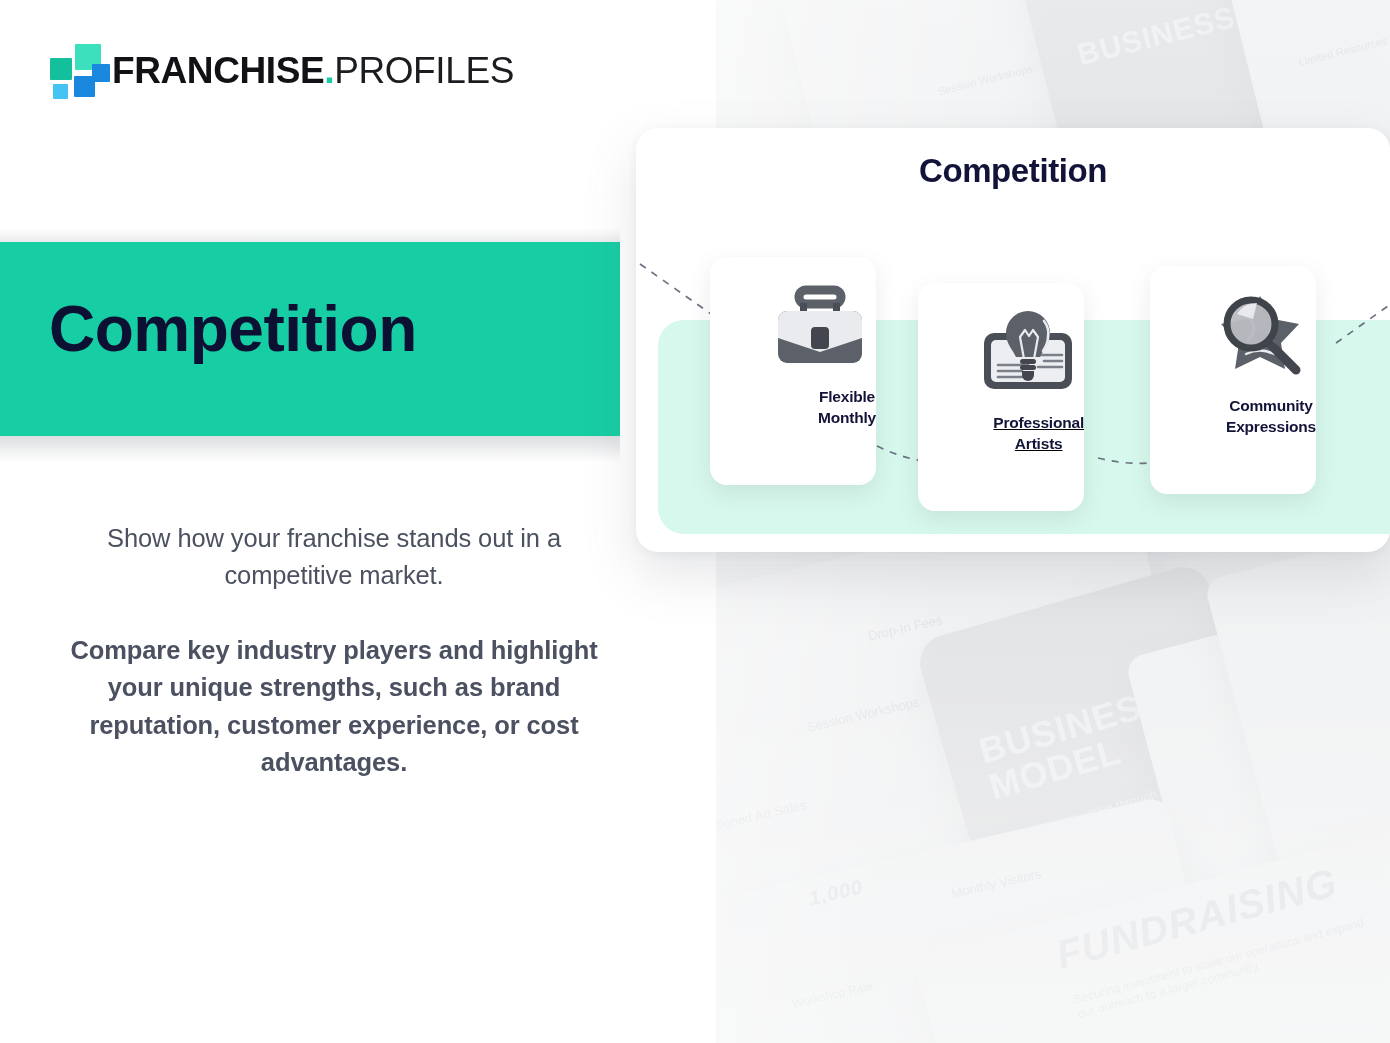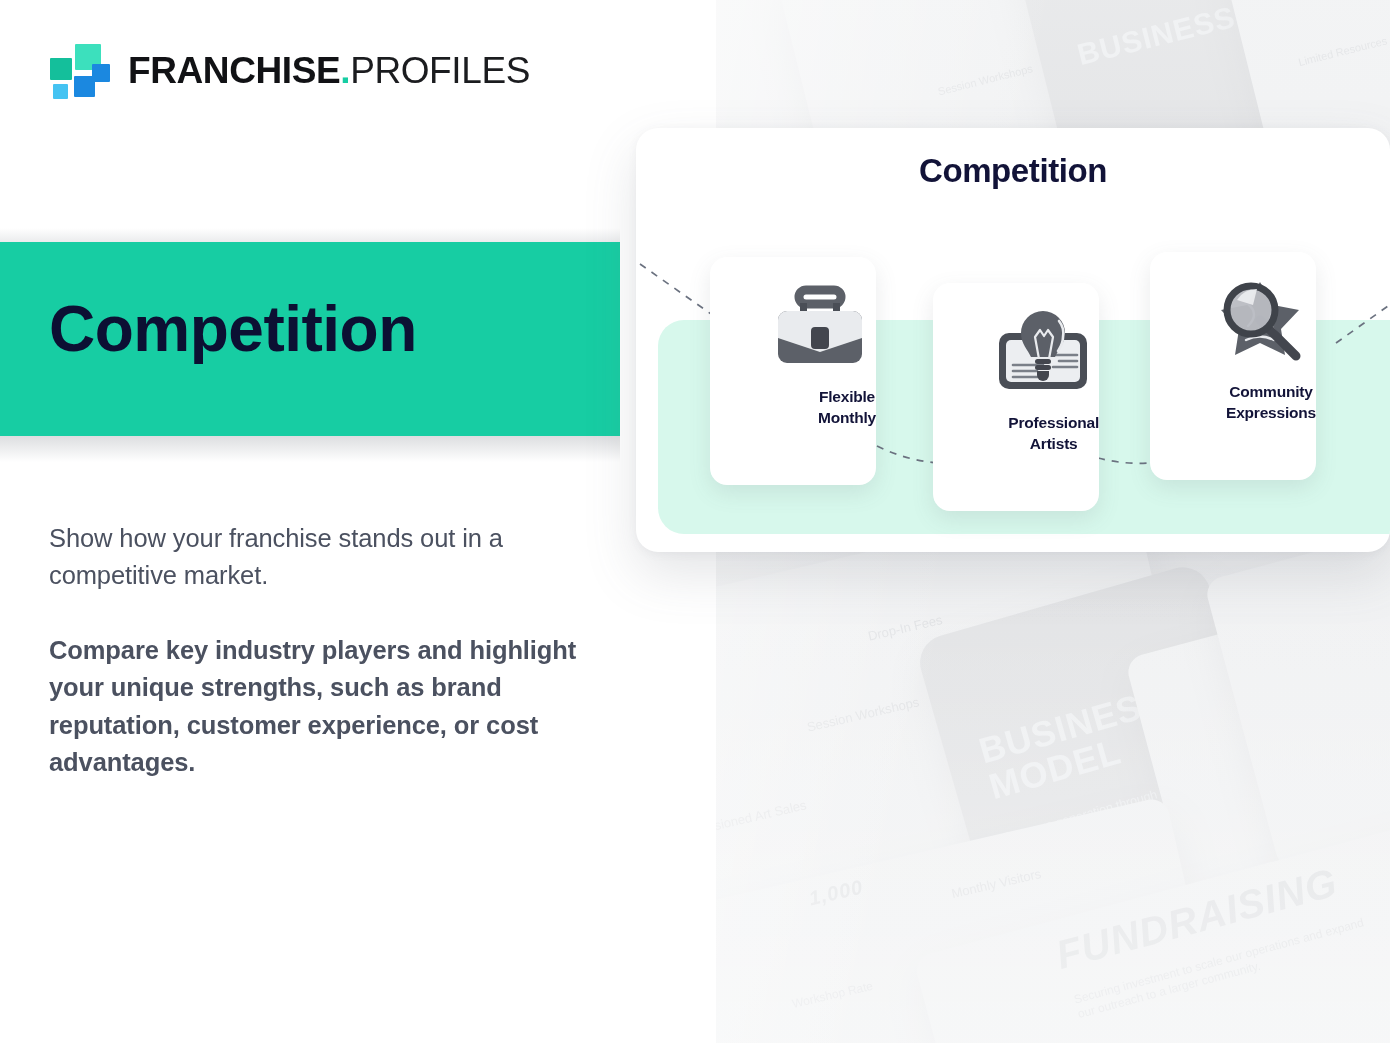--- a/index.html
+++ b/index.html
@@ -54,31 +54,31 @@
     background:linear-gradient(180deg, rgba(140,145,152,.30), rgba(140,145,152,0));
     pointer-events:none;
   }
   .band-shadow-top{
     position:absolute; left:0; top:228px; width:620px; height:16px;
     background:linear-gradient(0deg, rgba(150,155,162,.22), rgba(150,155,162,0));
     pointer-events:none;
   }
 
   
-  .logo{ position:absolute; left:48px; top:42px; display:flex; align-items:center; gap:18px; }
+  .logo{ position:absolute; left:48px; top:42px; display:flex; align-items:center; gap:2px; }
   .logo-mark{ position:relative; width:62px; height:58px; }
   .logo-mark i{ position:absolute; display:block; border-radius:1px; }
   .logo-text{ font-size:37px; font-weight:400; letter-spacing:-.4px; color:#111215; white-space:nowrap;
               font-family:"Liberation Sans", sans-serif; }
   .logo-text .b{ font-weight:700; }
   .logo-text .dot{ color:#17cda3; font-weight:700; }
   .logo-text .l{ font-weight:300; color:#1b1c1f; }
 
   
-  .copy{ position:absolute; left:49px; top:520px; width:570px; }
+  .copy{ position:absolute; left:49px; top:520px; width:570px;text-align:center; }
   .copy p{
     font-size:25.5px; line-height:1.47; color:#4b5160; letter-spacing:-.1px;
   }
   .copy p + p{ margin-top:37px;font-weight:bold; }
 
   
   .card{
     position:absolute; left:636px; top:128px; width:754px; height:424px;
     background:#ffffff; border-radius:22px;
     box-shadow: 0 22px 52px rgba(95,100,110,.17), 0 2px 10px rgba(95,100,110,.07);
@@ -102,22 +102,22 @@
     position:absolute; width:166px; background:#fff; border-radius:17px;
     box-shadow: 0 8px 22px rgba(95,100,110,.13);
     display:flex; flex-direction:column; align-items:flex-end;
   }
   .tile .ico{ margin-top:22px; width:112px; height:100px; }
   .tile .lbl{
     margin-top:8px; margin-bottom:20px; text-align:center;
     font-size:15.5px; font-weight:800; color:#121338; line-height:1.33; letter-spacing:-.2px;
   }
   .tile-1{ left:74px; top:129px; height:228px; }
-  .tile-2{ left:297px; top:155px; height:228px; }
-  .tile-3{ left:514px; top:124px; height:228px;padding-left:8px; }
+  .tile-2{ left:282px; top:155px; height:228px;text-decoration:underline; }
+  .tile-3{ left:514px; top:138px; height:228px;padding-left:8px; }
 
   .dash{ position:absolute; pointer-events:none; }
 </style>
 </head>
 <body>
 
 <div class="stage">
 
   <div class="bg-pane">
 

